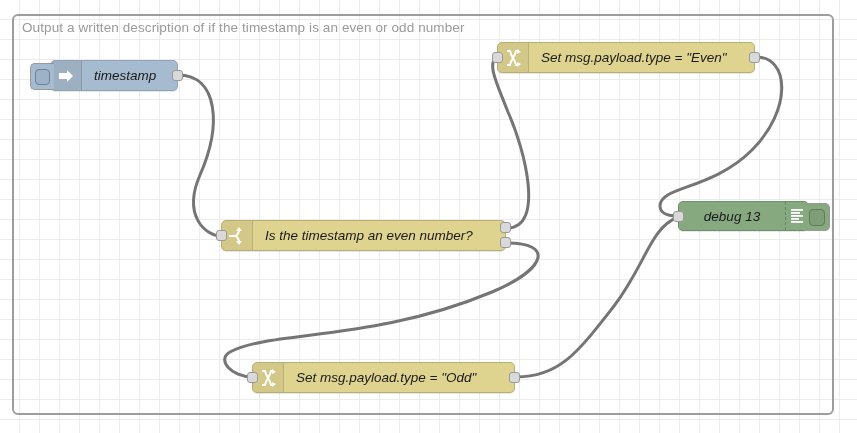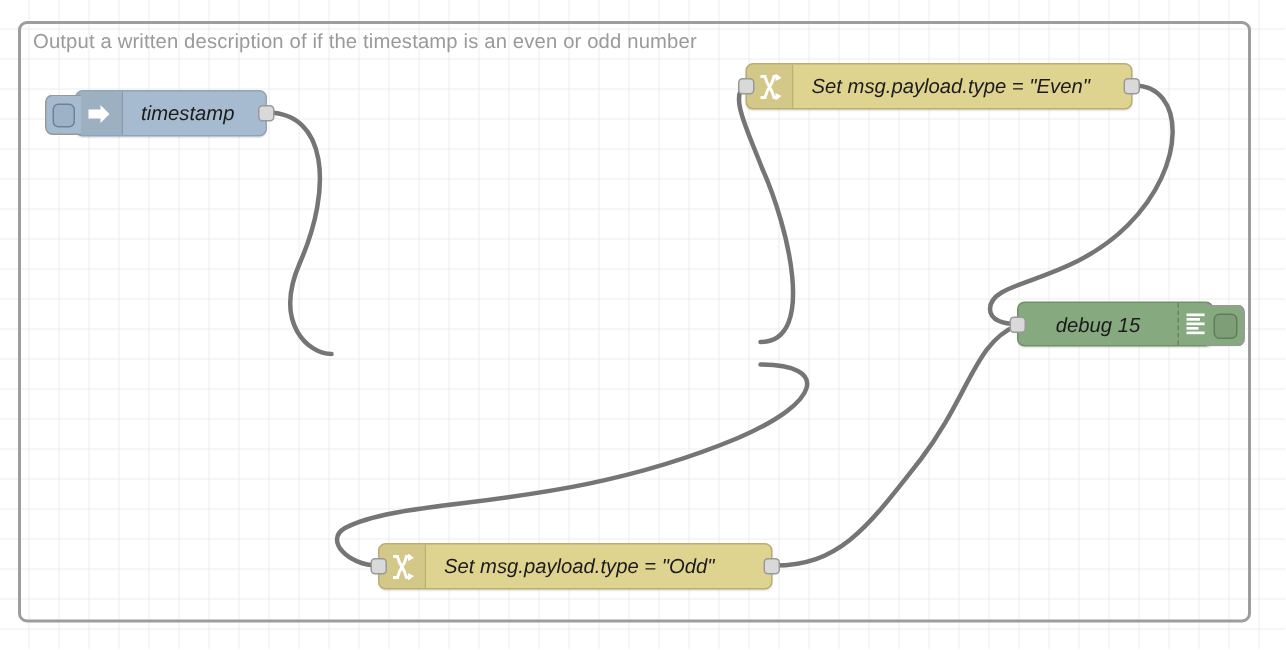--- a/index.html
+++ b/index.html
@@ -210,37 +210,51 @@
         <path d="M3 16 L6 16 C6 16 7 12 9 9 C11 6 12 2 12 2 L15 2" stroke="#ffffff" stroke-width="2" fill="none"></path>
         <path d="M13 0 L17 3 L13 5 Z" fill="#ffffff"></path>
         <path d="M13 13 L17 15 L13 18 Z" fill="#ffffff"></path>
       </svg>
     </div>
     <div class="node-label italic">Set msg.payload.type = "Even"</div>
     <div class="port port-in" style="top:9px;"></div>
     <div class="port port-out" style="top:9px;"></div>
   </div>
 
+  <div class="node node-yellow" id="node-switch-even" style="left: 221px; top: 220px; width: 285px; height: 31px; background-color: rgb(223, 211, 144);">
+    <div class="node-icon-band">
+      <svg class="icon-glyph" width="18" height="18" viewBox="0 0 18 18" xmlns="http://www.w3.org/2000/svg">
+        <path d="M1 9 L7 9 C9 9 10 7 11 4" stroke="#ffffff" stroke-width="2" fill="none"></path>
+        <path d="M7 9 C9 9 10 11 11 14" stroke="#ffffff" stroke-width="2" fill="none"></path>
+        <path d="M8 4 L14 4 L11 0 Z" fill="#ffffff"></path>
+        <path d="M8 14 L14 14 L11 18 Z" fill="#ffffff"></path>
+      </svg>
+    </div>
+    <div class="node-label italic">Is the timestamp an even number?</div>
+    <div class="port port-in" style="top:9px;"></div>
+    <div class="port port-out" style="top:1px;"></div>
+    <div class="port port-out" style="top:16px;"></div>
+  </div>
 
   <div class="node node-yellow" id="node-change-odd" style="left: 252px; top: 362px; width: 263px; height: 31px; background-color: rgb(223, 211, 144);">
     <div class="node-icon-band">
       <svg class="icon-glyph" width="18" height="18" viewBox="0 0 18 18" xmlns="http://www.w3.org/2000/svg">
         <path d="M3 2 L6 2 C6 2 7 6 9 9 C11 12 12 16 12 16 L15 16" stroke="#ffffff" stroke-width="2" fill="none"></path>
         <path d="M3 16 L6 16 C6 16 7 12 9 9 C11 6 12 2 12 2 L15 2" stroke="#ffffff" stroke-width="2" fill="none"></path>
         <path d="M13 0 L17 3 L13 5 Z" fill="#ffffff"></path>
         <path d="M13 13 L17 15 L13 18 Z" fill="#ffffff"></path>
       </svg>
     </div>
     <div class="node-label italic">Set msg.payload.type = "Odd"</div>
     <div class="port port-in" style="top:9px;"></div>
     <div class="port port-out" style="top:9px;"></div>
   </div>
 
   <div class="node node-debug" id="node-debug-15" style="left: 678px; top: 201px; width: 131px; height: 30px; background-color: rgb(135, 169, 128);">
-    <div class="node-label italic center">debug 15</div>
+    <div class="node-label italic center">debug 13</div>
     <div class="debug-status">
       <svg class="icon-glyph" width="14" height="16" viewBox="0 0 14 16" xmlns="http://www.w3.org/2000/svg">
         <rect x="1" y="1" width="12" height="1.8" fill="#ffffff"></rect>
         <rect x="1" y="4" width="9" height="1.8" fill="#ffffff"></rect>
         <rect x="1" y="7" width="12" height="1.8" fill="#ffffff"></rect>
         <rect x="1" y="10" width="8" height="1.8" fill="#ffffff"></rect>
         <rect x="1" y="13" width="12" height="1.8" fill="#ffffff"></rect>
       </svg>
     </div>
     <div class="debug-button" style="background-color: rgb(135, 169, 128);">

